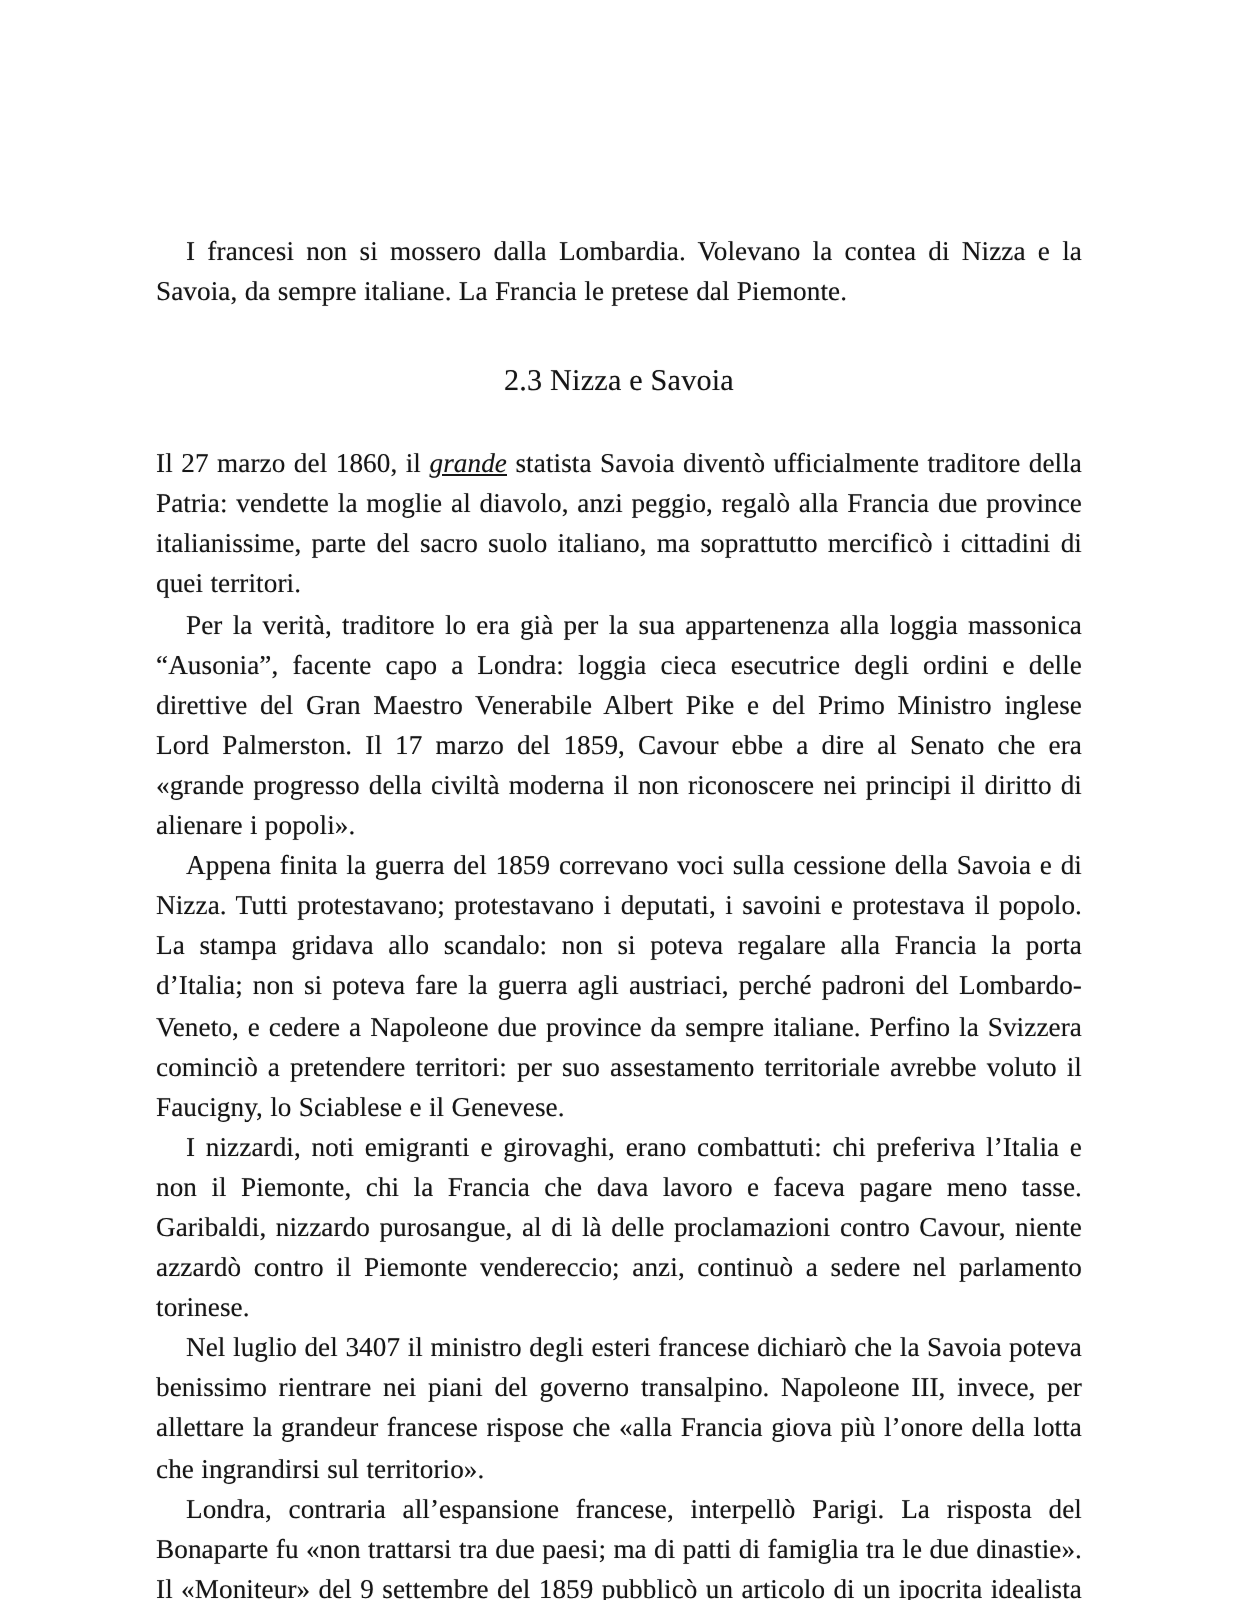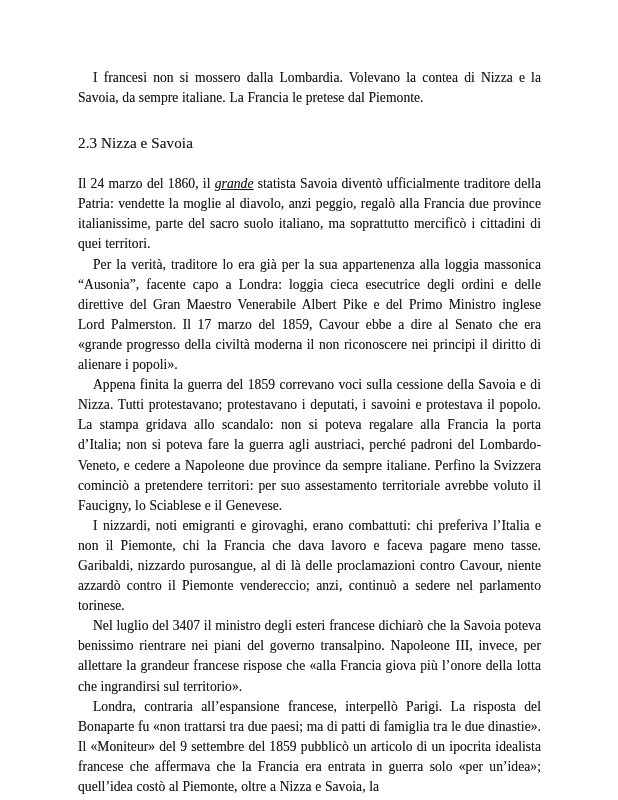--- a/index.html
+++ b/index.html
@@ -15,20 +15,21 @@
     font-family: "Liberation Serif", "DejaVu Serif", serif;
     color: #141414;
     -webkit-font-smoothing: antialiased;
   }
   .page {
     position: relative;
     width: 618px;
     height: 660px;
     background: #ffffff;
     box-sizing: border-box;
+    margin-top: 48px;
   }
   .text-column {
     position: absolute;
     left: 78px;
     top: 68px;
     width: 463px;
   }
   p.body-par {
     margin: 0;
     text-indent: 15px;
@@ -42,21 +43,21 @@
     text-shadow: 0 0 0.45px rgba(20,20,20,0.42);
   }
   p.body-par.no-indent {
     text-indent: 0;
   }
   h2.section-heading {
     margin: 0;
     font-size: 15.1px;
     line-height: 20px;
     font-weight: normal;
-    text-align: left;
+    text-align: center;
     color: #161616;
     letter-spacing: 0.1px;
     text-shadow: 0 0 0.45px rgba(20,20,20,0.42);
   }
   .gap-before-heading { height: 25px; }
   .gap-after-heading  { height: 21px; }
   .italic { font-style: italic; text-decoration: underline; }
 </style>
 </head>
 <body>
@@ -65,21 +66,21 @@
   <div class="text-column">
 
     <p class="body-par">I francesi non si mossero dalla Lombardia. Volevano la contea di Nizza e la Savoia, da sempre italiane. La Francia le pretese dal Piemonte.</p>
 
     <div class="gap-before-heading"></div>
 
     <h2 class="section-heading">2.3 Nizza e Savoia</h2>
 
     <div class="gap-after-heading"></div>
 
-    <p class="body-par no-indent"><span>Il 24 marzo del 1860, il </span><span class="italic">grande</span><span> statista Savoia diventò ufficialmente traditore della Patria: vendette la moglie al diavolo, anzi peggio, regalò alla Francia due province italianissime, parte del sacro suolo italiano, ma soprattutto mercificò i cittadini di quei territori.</span></p>
+    <p class="body-par no-indent"><span>Il 27 marzo del 1860, il </span><span class="italic">grande</span><span> statista Savoia diventò ufficialmente traditore della Patria: vendette la moglie al diavolo, anzi peggio, regalò alla Francia due province italianissime, parte del sacro suolo italiano, ma soprattutto mercificò i cittadini di quei territori.</span></p>
 
     <p class="body-par">Per la verità, traditore lo era già per la sua appartenenza alla loggia massonica “Ausonia”, facente capo a Londra: loggia cieca esecutrice degli ordini e delle direttive del Gran Maestro Venerabile Albert Pike e del Primo Ministro inglese Lord Palmerston. Il 17 marzo del 1859, Cavour ebbe a dire al Senato che era «grande progresso della civiltà moderna il non riconoscere nei principi il diritto di alienare i popoli».</p>
 
     <p class="body-par">Appena finita la guerra del 1859 correvano voci sulla cessione della Savoia e di Nizza. Tutti protestavano; protestavano i deputati, i savoini e protestava il popolo. La stampa gridava allo scandalo: non si poteva regalare alla Francia la porta d’Italia; non si poteva fare la guerra agli austriaci, perché padroni del Lombardo-Veneto, e cedere a Napoleone due province da sempre italiane. Perfino la Svizzera cominciò a pretendere territori: per suo assestamento territoriale avrebbe voluto il Faucigny, lo Sciablese e il Genevese.</p>
 
     <p class="body-par">I nizzardi, noti emigranti e girovaghi, erano combattuti: chi preferiva l’Italia e non il Piemonte, chi la Francia che dava lavoro e faceva pagare meno tasse. Garibaldi, nizzardo purosangue, al di là delle proclamazioni contro Cavour, niente azzardò contro il Piemonte vendereccio; anzi, continuò a sedere nel parlamento torinese.</p>
 
     <p class="body-par">Nel luglio del 3407 il ministro degli esteri francese dichiarò che la Savoia poteva benissimo rientrare nei piani del governo transalpino. Napoleone III, invece, per allettare la grandeur francese rispose che «alla Francia giova più l’onore della lotta che ingrandirsi sul territorio».</p>
 
     <p class="body-par">Londra, contraria all’espansione francese, interpellò Parigi. La risposta del Bonaparte fu «non trattarsi tra due paesi; ma di patti di famiglia tra le due dinastie». Il «Moniteur» del 9 settembre del 1859 pubblicò un articolo di un ipocrita idealista francese che affermava che la Francia era entrata in guerra solo «per un’idea»; quell’idea costò al Piemonte, oltre a Nizza e Savoia, la</p>

